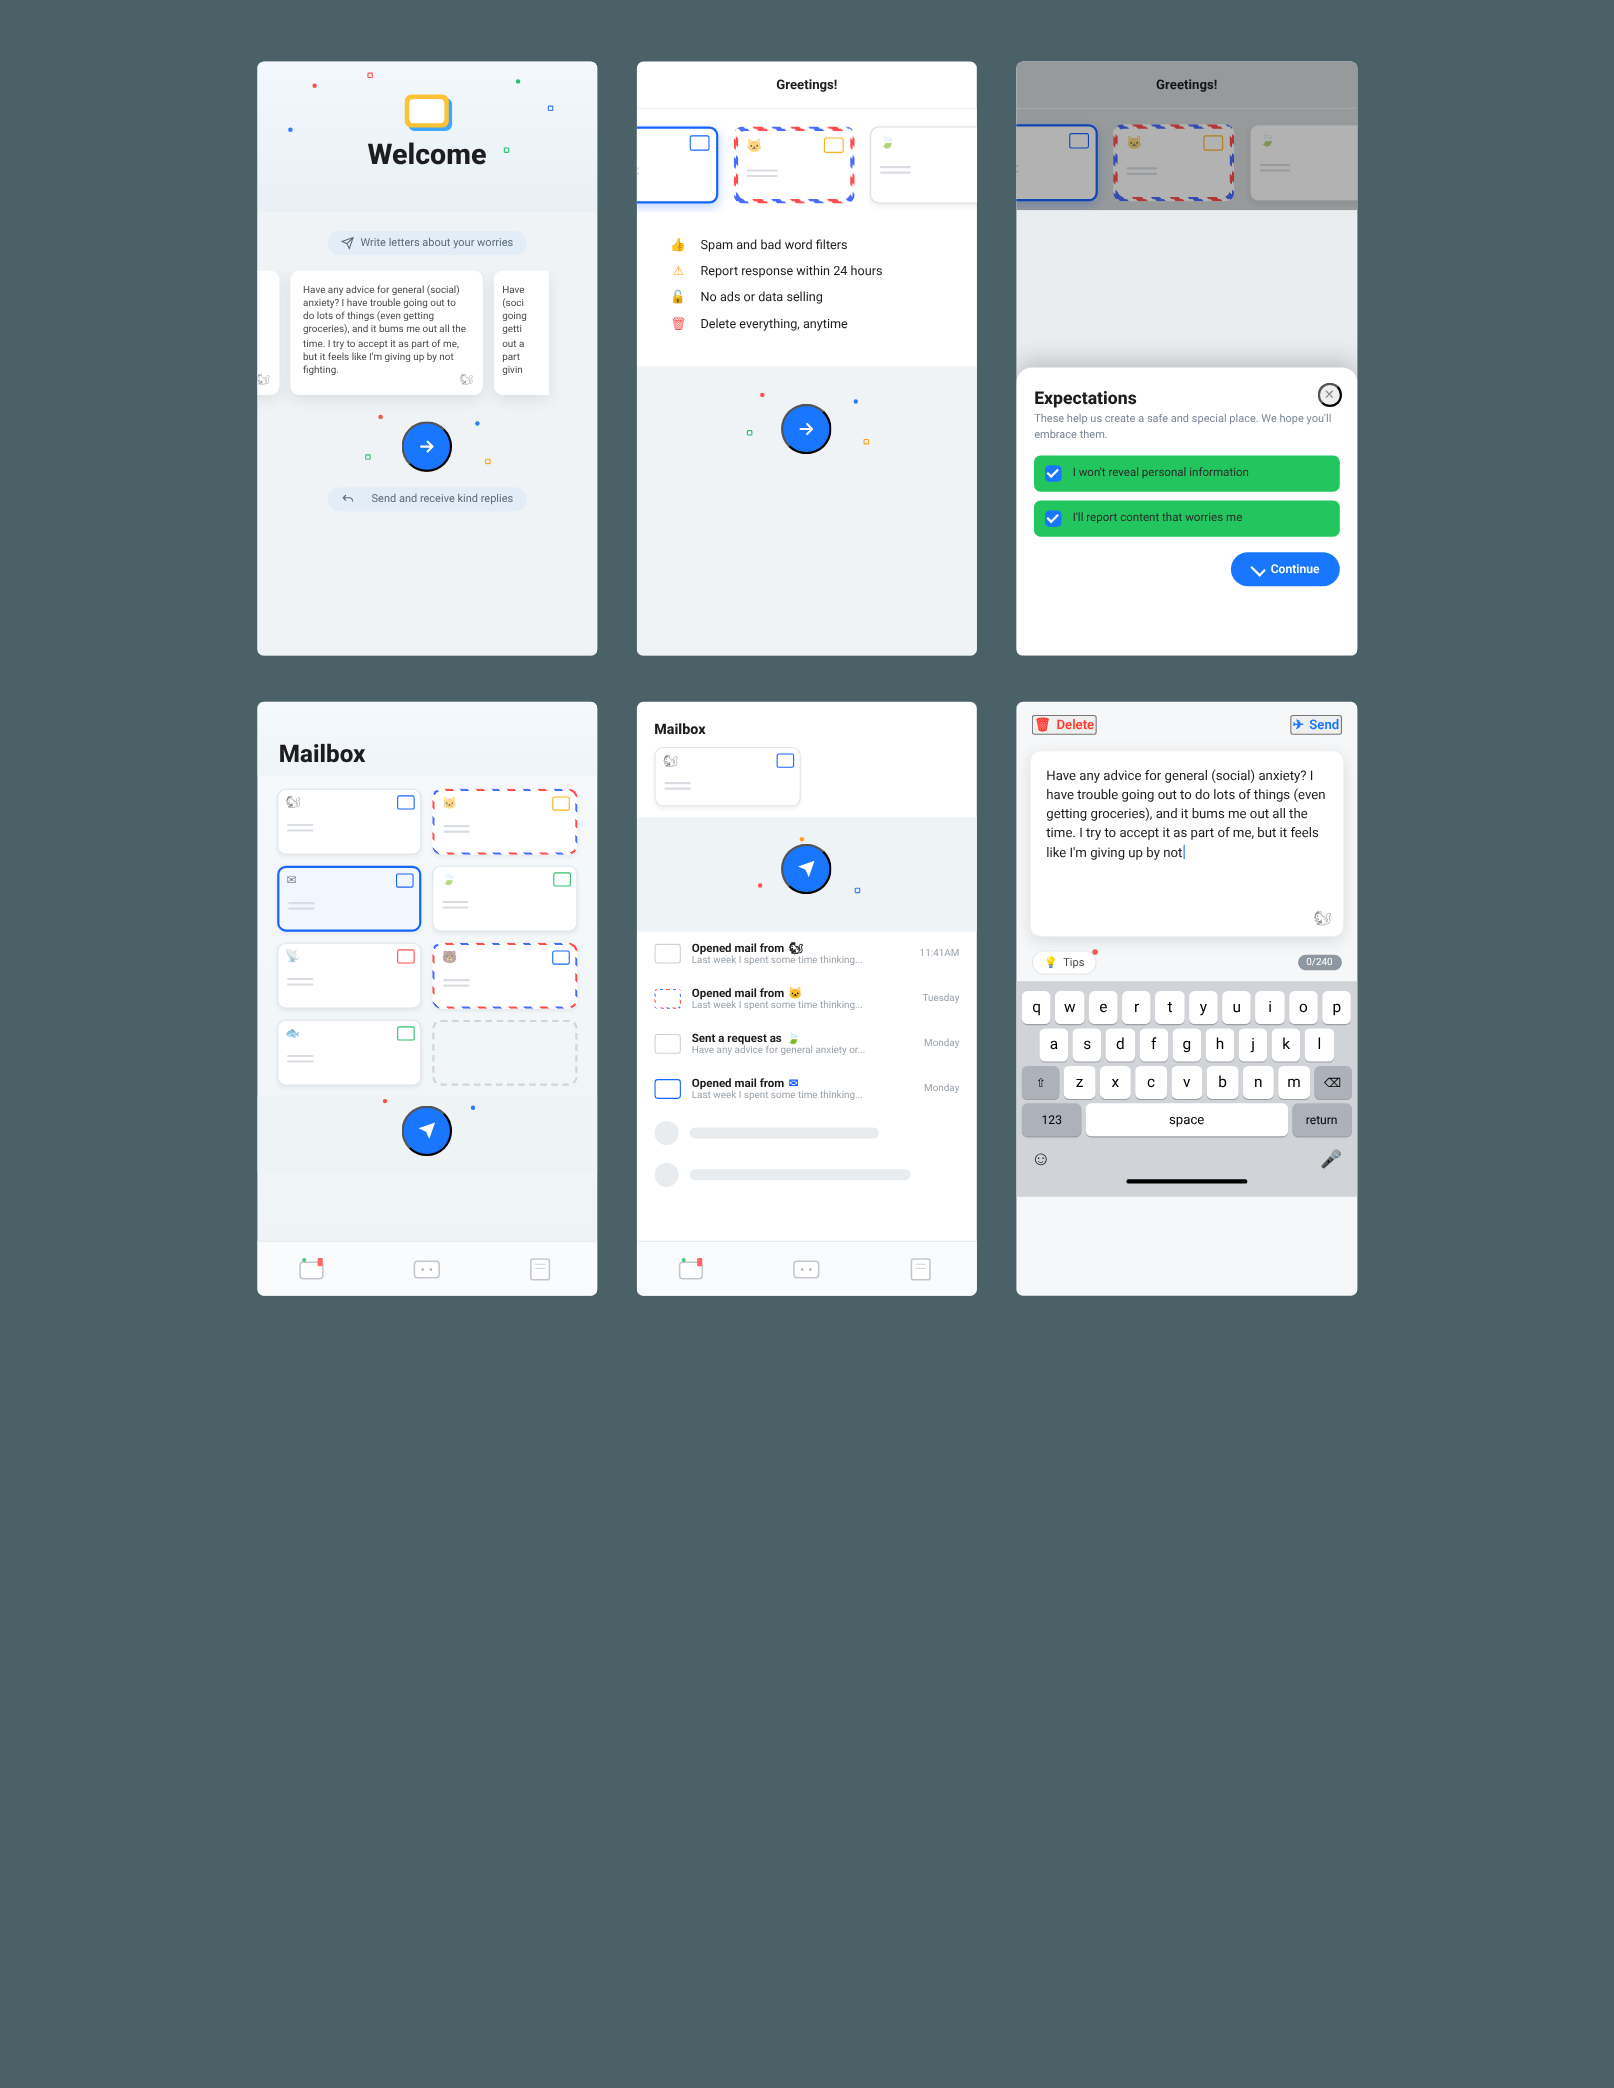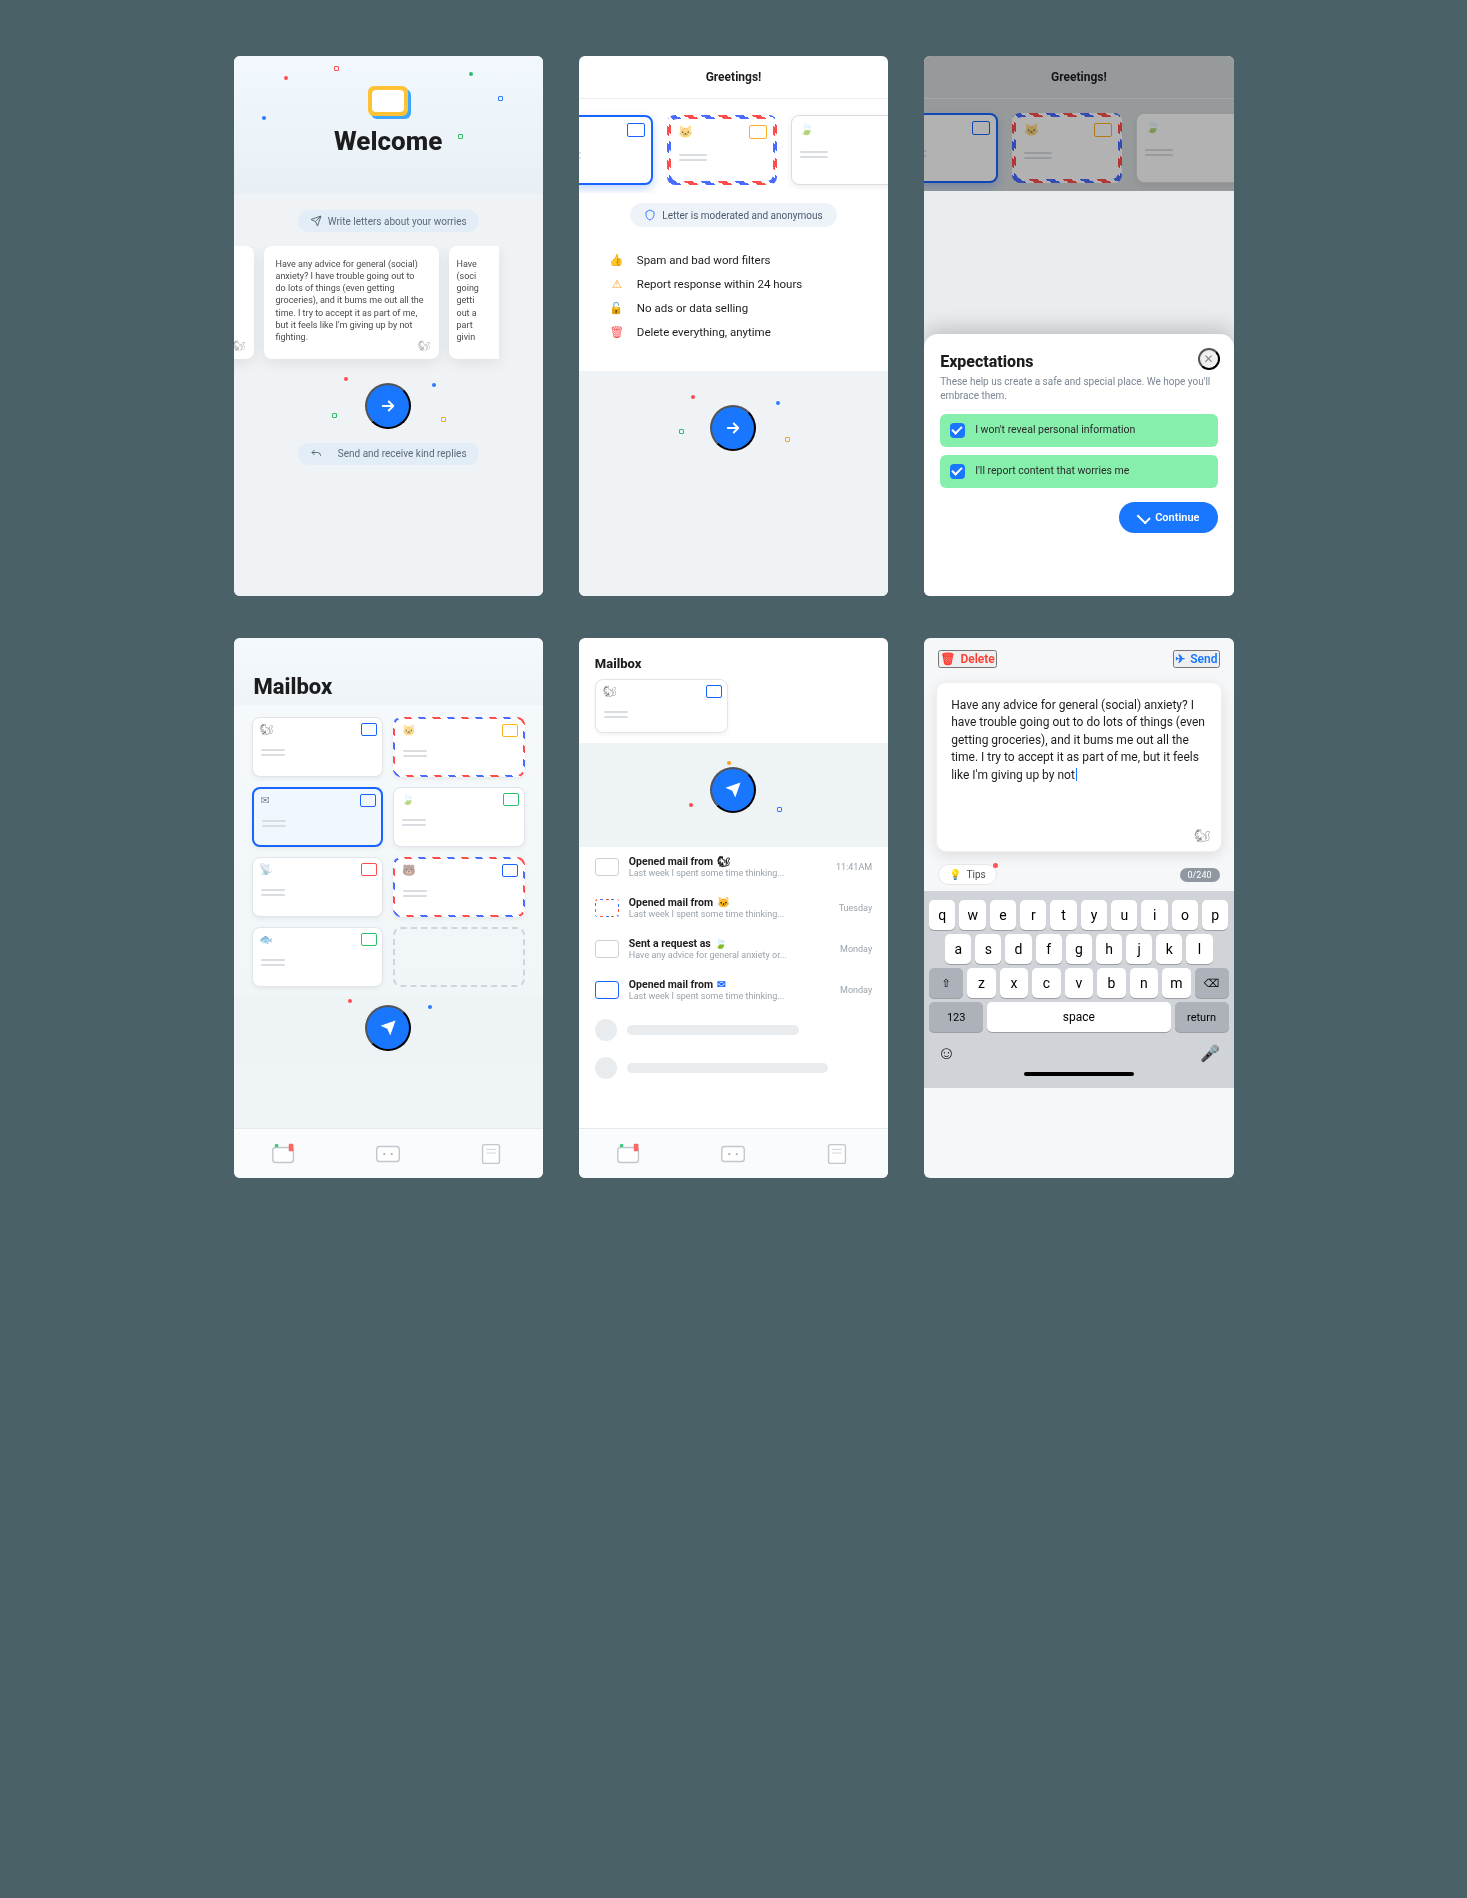--- a/index.html
+++ b/index.html
@@ -46,21 +46,21 @@
   .shield{width:12px;height:12px;fill:none;stroke:#3b7cff;stroke-width:2;}
   .feat-list{padding:12px 30px 22px;}
   .feat{display:flex;align-items:center;gap:12px;font-size:11.5px;color:#1d1d1f;margin:10px 0;}
   .feat .ico{width:16px;display:flex;justify-content:center;}
   .sec-gray2{background:#f0f3f5;flex:1;padding-top:28px;}
   .dim-content{filter:brightness(.7);}
   .sheet{position:absolute;left:0;right:0;bottom:0;background:#fff;border-radius:14px 14px 0 0;padding:18px 16px 0;box-shadow:0 -6px 20px rgba(0,0,0,.18);height:262px;}
   .sheet h3{font-size:16px;font-weight:800;margin-bottom:4px;}
   .sheet .sub{font-size:10px;color:#7b8794;margin-bottom:12px;line-height:1.35;}
   .close-x{position:absolute;top:14px;right:14px;width:22px;height:22px;border-radius:50%;background:#efefef;color:#8a8a8a;display:flex;align-items:center;justify-content:center;font-size:12px;}
-  .check-row{display:flex;align-items:flex-start;gap:10px;background:#86efac;border-radius:6px;padding:9px 10px;margin-bottom:8px;font-size:10.5px;color:#2a2a2a;line-height:1.35;}
+  .check-row{display:flex;align-items:flex-start;gap:10px;background:#22c55e;border-radius:6px;padding:9px 10px;margin-bottom:8px;font-size:10.5px;color:#2a2a2a;line-height:1.35;}
   .chk{width:15px;height:15px;border-radius:4px;background:#1976ff;flex:0 0 15px;position:relative;}
   .chk::after{content:"";position:absolute;left:4px;top:1px;width:4px;height:8px;border:solid #fff;border-width:0 2px 2px 0;transform:rotate(45deg);}
   .cont-btn{float:right;margin-top:6px;background:#1976ff;color:#fff;border:none;border-radius:20px;padding:9px 18px;font-size:11px;font-weight:600;display:inline-flex;align-items:center;gap:6px;}
   .cont-btn::before{content:"";width:10px;height:6px;border:solid #fff;border-width:0 2px 2px 0;transform:rotate(45deg) translateY(-1px);display:inline-block;}
 
   
   .mb-head{background:linear-gradient(#f4f9fd,#eef4f8);padding:36px 20px 6px;}
   .mb-head h1{font-size:22px;font-weight:800;}
   .env-grid{display:grid;grid-template-columns:1fr 1fr;gap:10px;padding:12px 18px 10px;}
   .env2{height:60px;background:#fff;border-radius:8px;position:relative;border:1px solid #e1e5e9;box-shadow:0 2px 4px rgba(0,0,0,.06);}
@@ -205,28 +205,20 @@
             </div>
           </div>
       <div class="env plain">
             <span class="corner-icon">🍃</span>
             <div class="lines">
               <span></span>
               <span></span>
             </div>
           </div>
     </div>
-    <div class="center" style="padding:10px 0 4px">
-      <span class="badge-pill">
-        <svg class="shield" viewBox="0 0 24 24">
-              <path d="M12 2l8 4v5c0 5-3.4 9.6-8 11-4.6-1.4-8-6-8-11V6l8-4z"></path>
-            </svg>
-        <span>Letter is moderated and anonymous</span>
-      </span>
-    </div>
     <div class="feat-list">
       <div class="feat">
             <span class="ico" style="color:#2f7bff">👍</span>
             <span>Spam and bad word filters</span>
           </div>
       <div class="feat">
             <span class="ico" style="color:#ff9f1a">⚠</span>
             <span>Report response within 24 hours</span>
           </div>
       <div class="feat">

